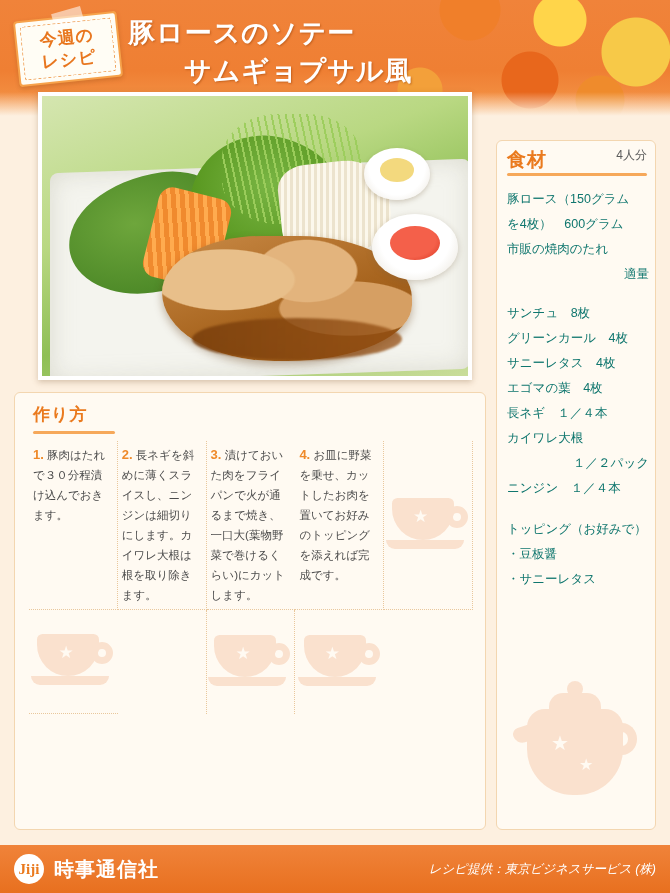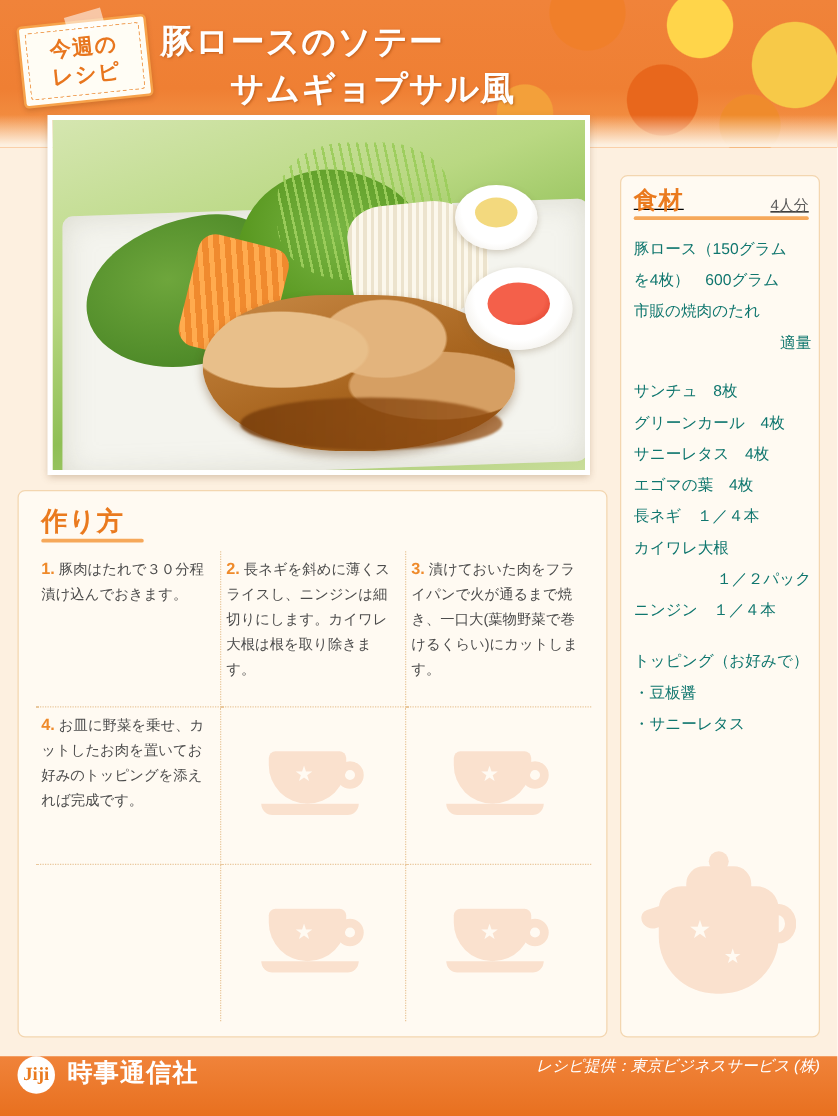--- a/index.html
+++ b/index.html
@@ -142,43 +142,43 @@
     background: #fffaf2;
     border: 1px solid #f3d6b0;
     border-radius: 6px;
   }
   .steps-panel { left: 14px; top: 392px; width: 472px; height: 438px; }
   .ing-panel { left: 496px; top: 140px; width: 160px; height: 690px; }
 
   .panel-head {
     position: absolute; left: 0; top: 0;
     color: #ea7a1e;
-    font-size: 21px; font-weight: bold;
+    font-size: 17px; font-weight: bold;
     letter-spacing: 1px;
   }
   .steps-head { left: 18px; top: 10px; }
   .head-underline {
     position: absolute; height: 3px; background: #f6a85a; border-radius: 2px;
   }
   .steps-head-ul { left: 18px; top: 38px; width: 82px; }
 
   .ing-head-row {
     position: absolute; left: 10px; top: 6px; width: 140px;
-    display: flex; align-items: flex-end; justify-content: space-between; text-decoration: underline;
+    display: flex; align-items: flex-start; justify-content: space-between;
   }
   .ing-head-row .t { color:#ea7a1e; font-size:19px; font-weight:bold; letter-spacing:1px; }
   .ing-head-row .s { color:#5b5b5b; font-size:12px; }
   .ing-head-ul { left: 10px; top: 32px; width: 140px; }
 
   
   .steps-grid {
     position: absolute; left: 14px; top: 48px;
     width: 444px; height: 376px;
     display: grid;
-    grid-template-columns: 1fr 1fr 1fr;
+    grid-template-columns: 1fr 1fr 1fr 1fr 1fr;
     grid-template-rows: 1fr 1fr 1fr;
   }
   .cell {
     position: relative;
     padding: 4px 10px 4px 4px;
     border-right: 1px dotted #e9c79c;
     border-bottom: 1px dotted #e9c79c;
   }
   .cell:nth-child(3n) { border-right: none; }
   .cell:nth-child(n+7) { border-bottom: none; }
@@ -247,21 +247,21 @@
     position: absolute; left: 92px; top: 44px; width: 30px; height: 32px;
     border: 9px solid #fae0cd; border-radius: 50%; border-left-color: transparent;
   }
   .teapot .s1 { position:absolute; left:36px; top:52px; font-size:20px; color:#fffaf2; }
   .teapot .s2 { position:absolute; left:64px; top:76px; font-size:16px; color:#fffaf2; }
 
   
   .footer {
     position: absolute; left: 0; bottom: 0; width: 670px; height: 48px;
     background: linear-gradient(180deg, #f0833a 0%, #e8701f 100%);
-    display: flex; align-items: flex-start;
+    display: flex; align-items: center;
   }
   .logo {
     margin-left: 14px;
     width: 30px; height: 30px; border-radius: 50%;
     background: #ffffff;
     display: flex; align-items: center; justify-content: center;
     color: #ea7a1e; font-size: 15px; font-weight: bold;
     font-family: "Liberation Serif", serif;
   }
   .company {

